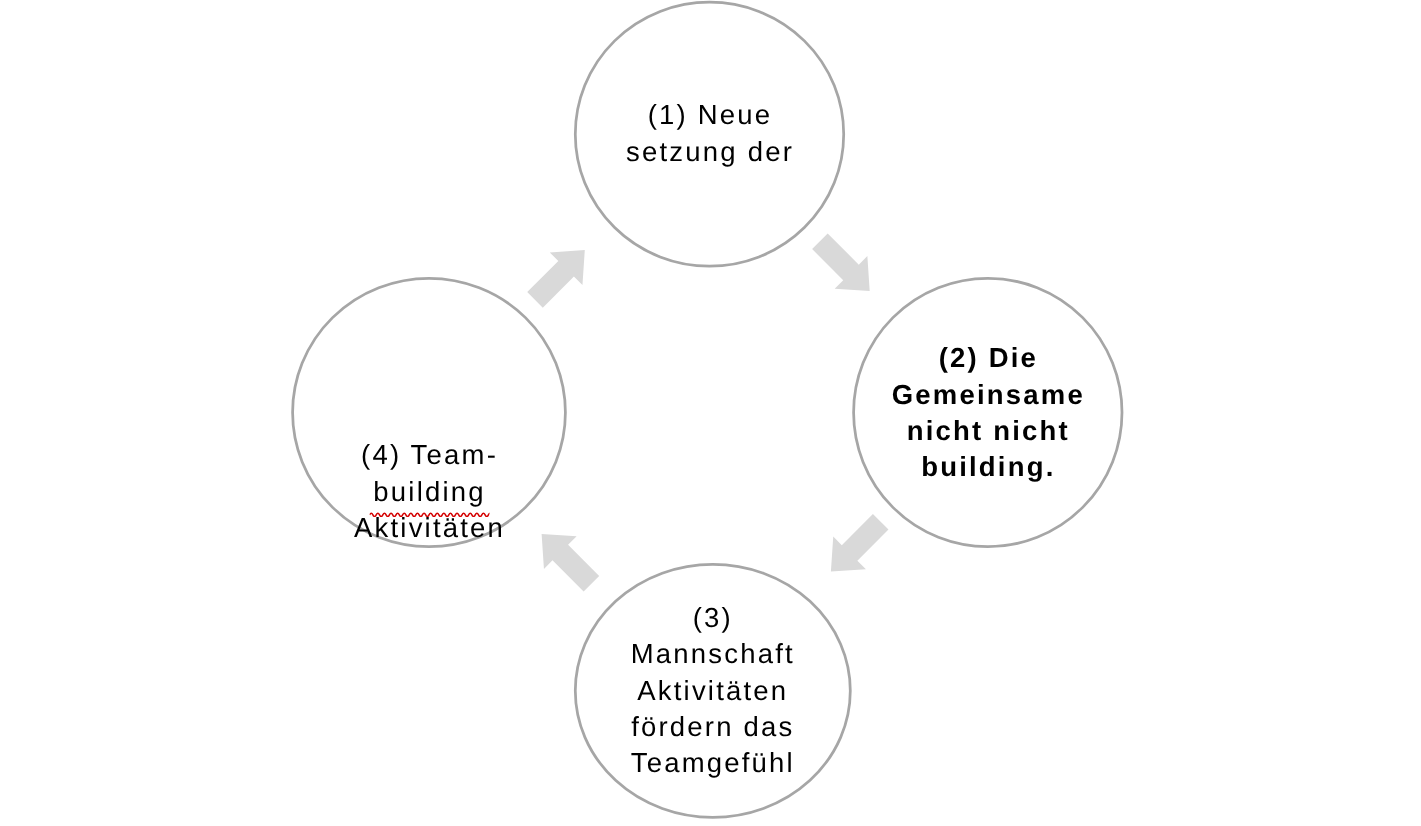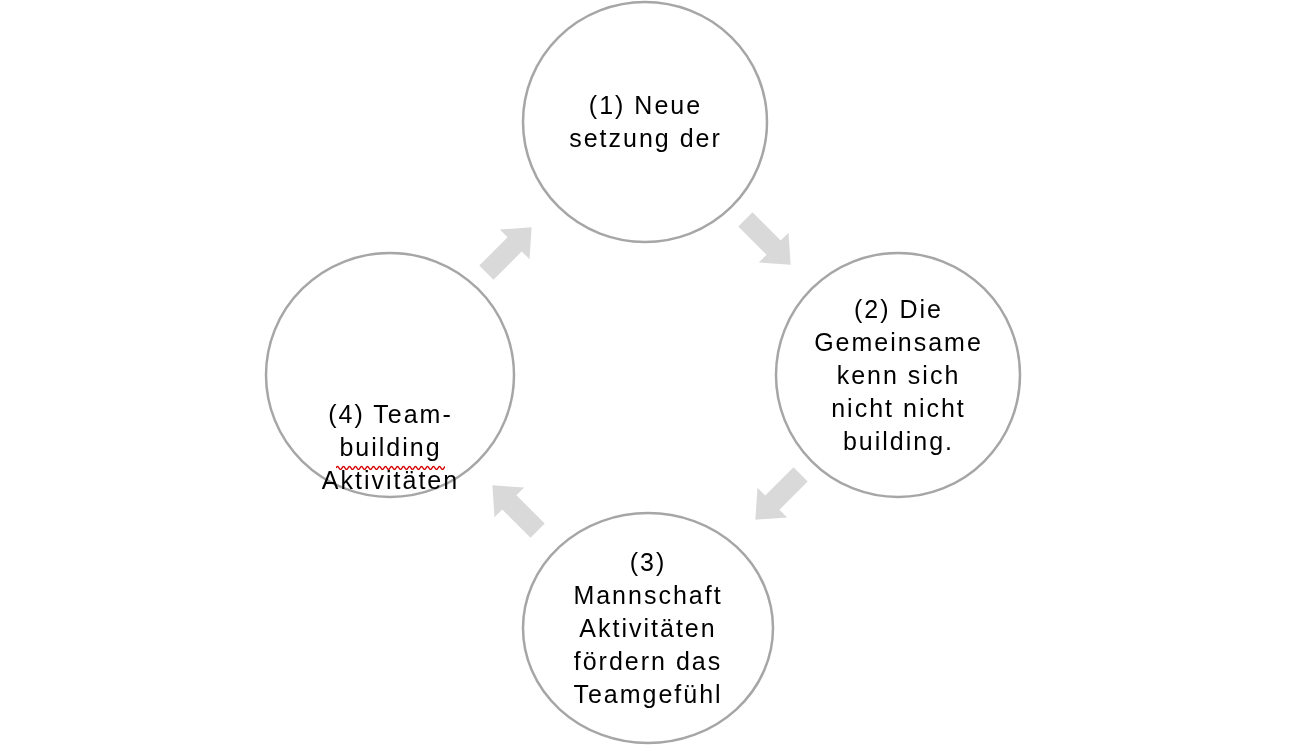--- a/index.html
+++ b/index.html
@@ -30,21 +30,21 @@
     color: #000000;
     font-size: 25px;
     line-height: 33px;
     letter-spacing: 2px;
   }
   .label .line {
     display: block;
     white-space: nowrap;
   }
   .label-1 { left: 523px; top: 1px;   width: 245px; height: 242px; }
-  .label-2 { left: 776px; top: 253px; width: 245px; height: 245px; }
+  .label-2 { left: 776px; top: 253px; width: 245px; height: 245px; font-weight: bold; }
   .label-3 { left: 523px; top: 514px; width: 250px; height: 229px; }
   .label-4 { left: 268px; top: 253px; width: 245px; height: 244px; justify-content: flex-end; }
   .word-underlined {
     position: relative;
     display: inline-block;
     text-decoration-thickness: 2px;
     text-underline-offset: 3px;
   }
   .squiggle {
     position: absolute;
@@ -83,21 +83,20 @@
   </svg>
 
   <div class="label label-1">
     <span class="line">(1) Neue</span>
     <span class="line">setzung der</span>
   </div>
 
   <div class="label label-2">
     <span class="line">(2) Die</span>
     <span class="line">Gemeinsame</span>
-    <span class="line">kenn sich</span>
     <span class="line">nicht nicht</span>
     <span class="line">building.</span>
   </div>
 
   <div class="label label-3">
     <span class="line">(3)</span>
     <span class="line">Mannschaft</span>
     <span class="line">Aktivitäten</span>
     <span class="line">fördern das</span>
     <span class="line">Teamgefühl</span>

